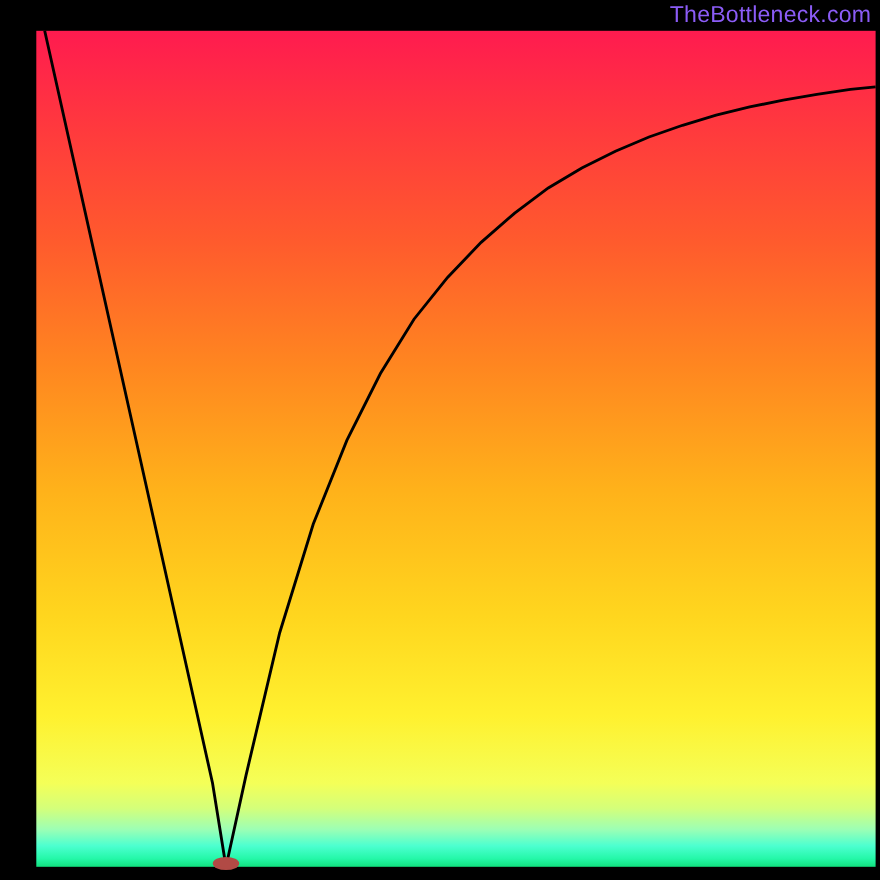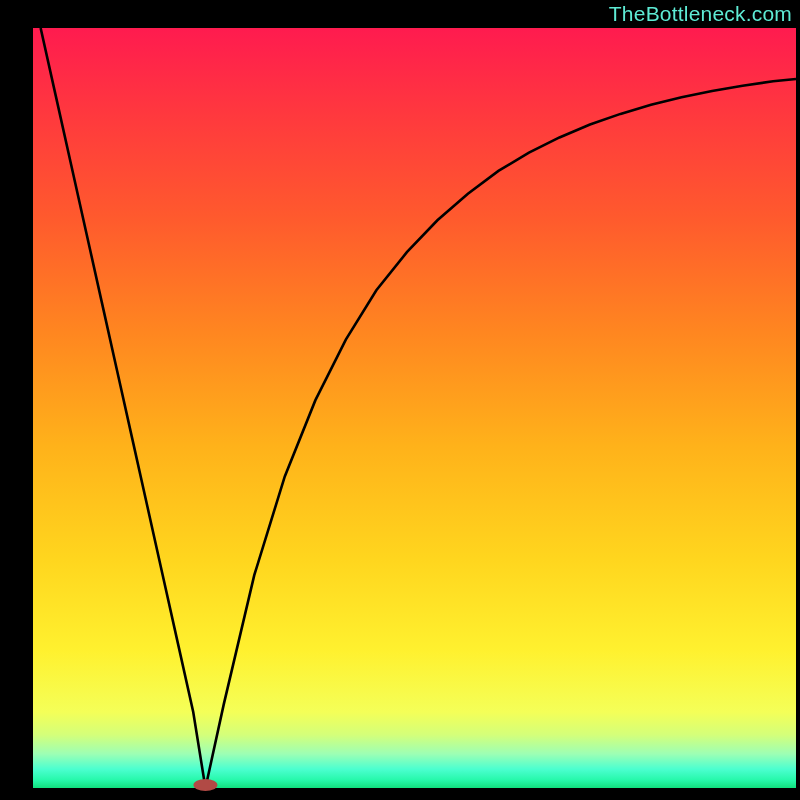--- a/index.html
+++ b/index.html
@@ -14,21 +14,21 @@
   .frame {
     position: relative;
     width: 800px;
     height: 800px;
     background: #000;
   }
   .watermark {
     position: absolute;
     top: 2px;
     right: 8px;
-    color: #5eead4;
+    color: #8b5cf6;
     font-size: 21px;
     font-weight: 400;
     letter-spacing: 0.2px;
     z-index: 10;
   }
   svg.plot {
     position: absolute;
     left: 0;
     top: 0;
     width: 800px;

